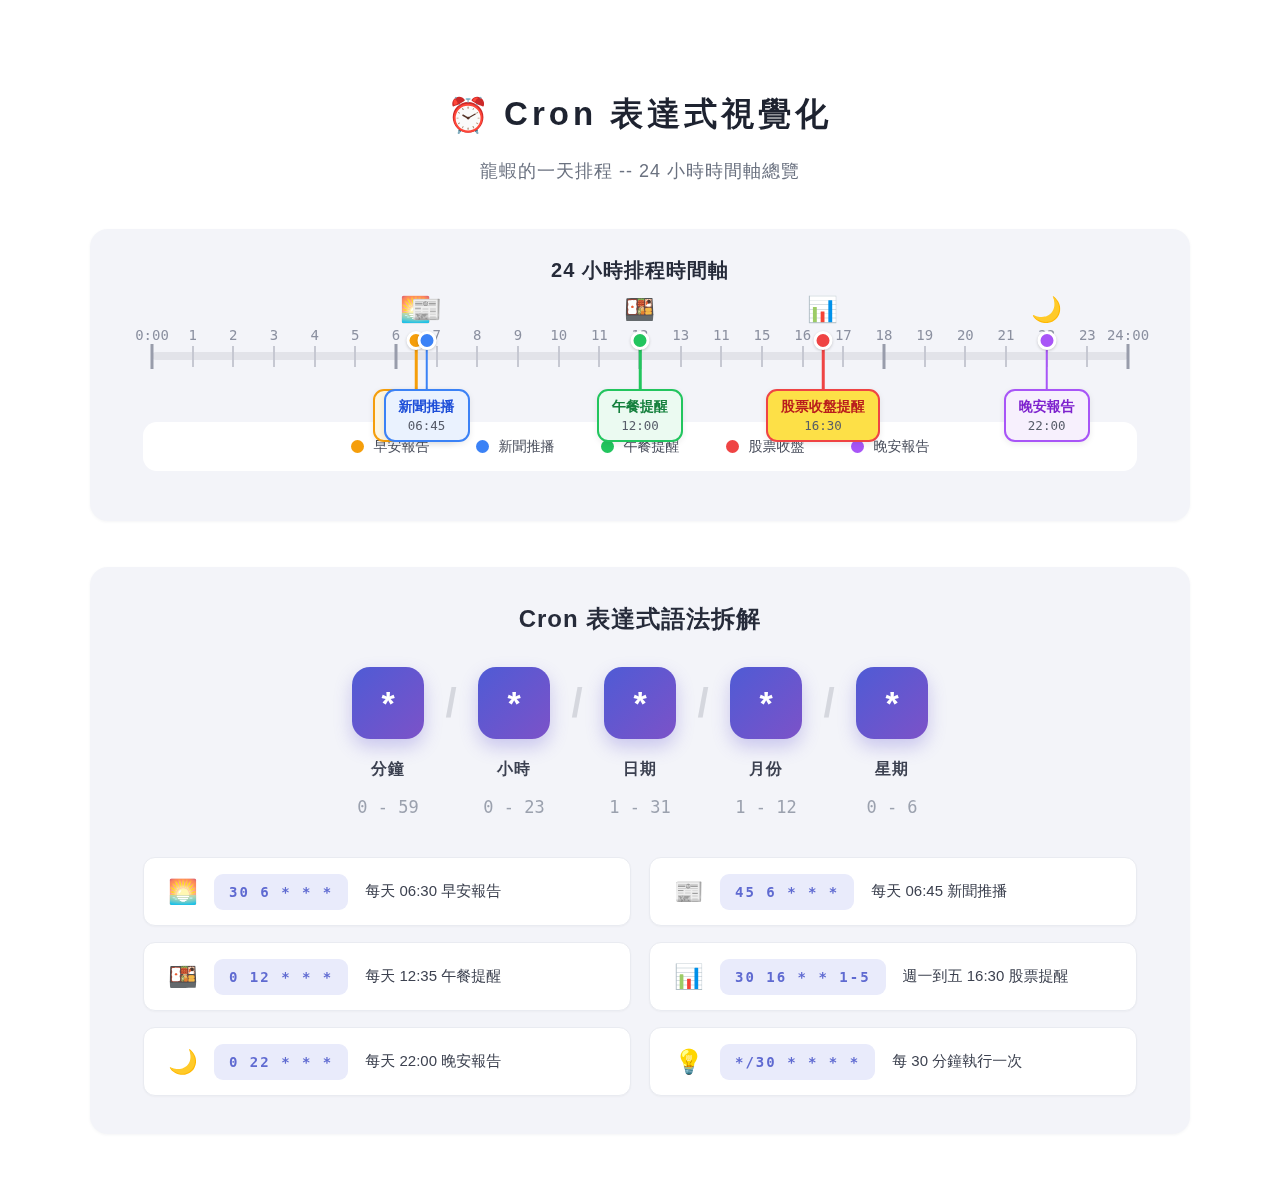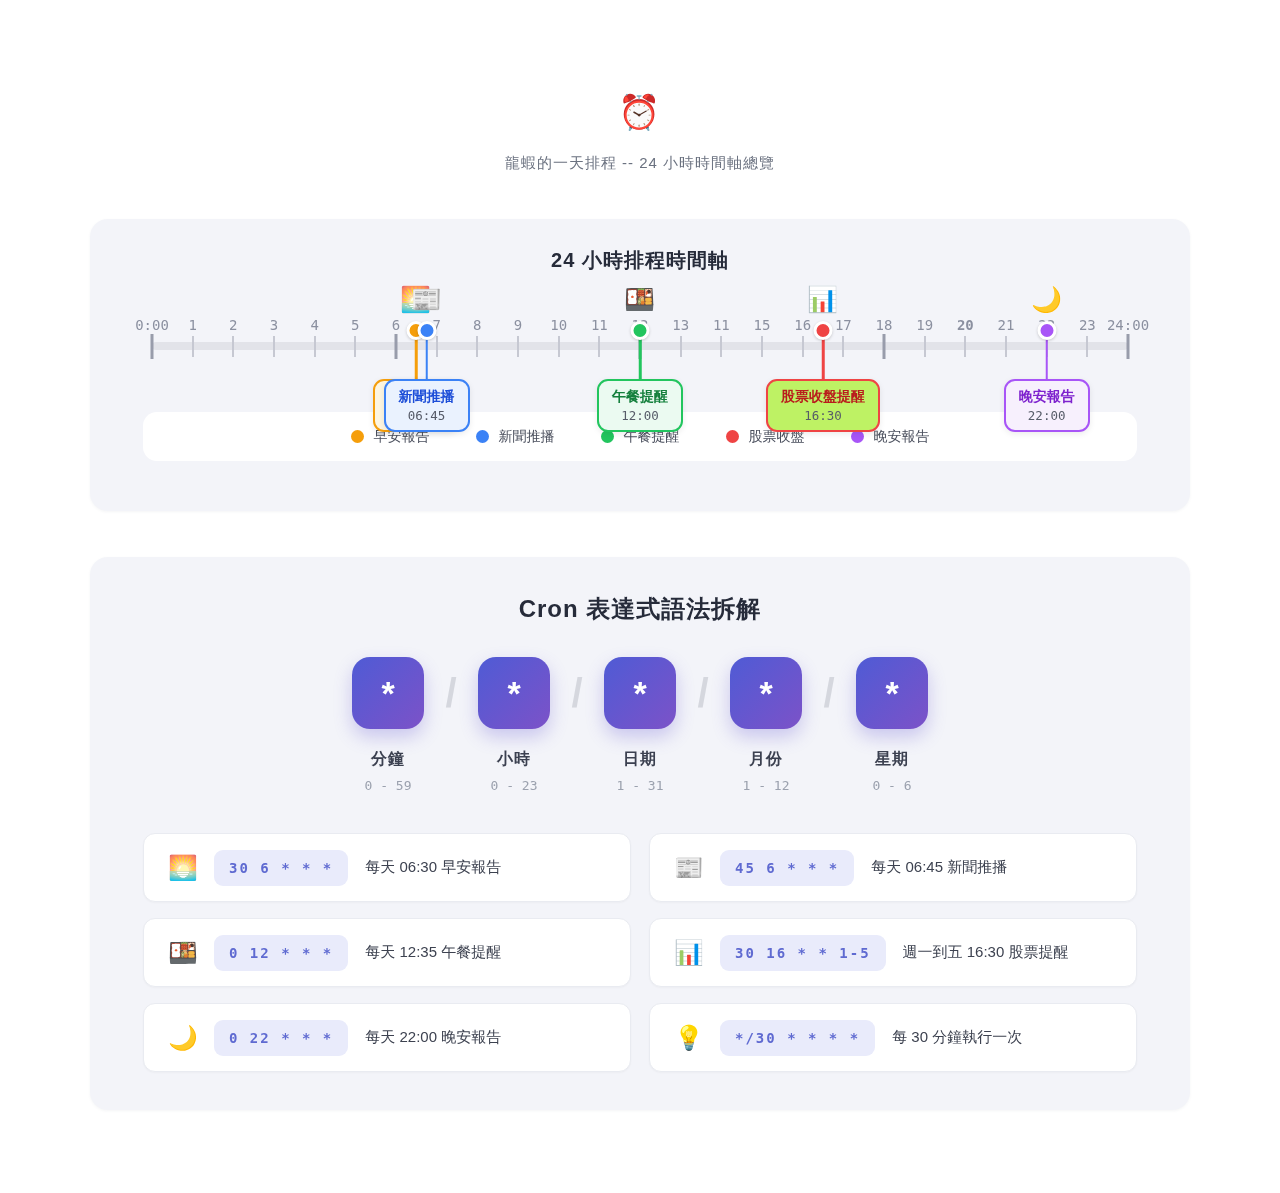--- a/index.html
+++ b/index.html
@@ -3,21 +3,21 @@
 <meta charset="utf-8">
 <style>
   * { margin:0; padding:0; box-sizing:border-box; }
   html,body { background:#ffffff; width:1280px; font-family:"Liberation Sans", sans-serif; color:#23283a; }
 
   
   .page-header { margin-top:92px; text-align:center; }
   .page-title { font-size:33px; font-weight:bold; letter-spacing:4px; color:#1e2330;
                 display:flex; align-items:center; justify-content:center; gap:14px; }
   .title-emoji { font-size:34px; letter-spacing:0; }
-  .page-subtitle { margin-top:22px; font-size:15px; color:#6b7280; letter-spacing:1px; }
+  .page-subtitle { margin-top:22px; font-size:18px; color:#6b7280; letter-spacing:1px; }
 
   
   .card { width:1100px; margin:0 auto; background:#f3f4f9; border-radius:18px;
           box-shadow:0 1px 3px rgba(40,50,80,0.05); }
   .card-1 { position:relative; height:292px; margin-top:46px; }
   .card-2 { margin-top:46px; padding:36px 0 38px; }
 
   .tl-title { position:absolute; top:28px; left:0; width:100%; text-align:center;
               font-size:20px; font-weight:bold; color:#262b3a; letter-spacing:1px; }
 
@@ -56,41 +56,42 @@
   .fields-row { margin-top:32px; display:flex; justify-content:center; align-items:flex-start; }
   .field-col { width:126px; display:flex; flex-direction:column; align-items:center; }
   .field-box { width:72px; height:72px; border-radius:18px;
                background:linear-gradient(135deg,#4f5bd5 0%,#7c52c8 100%);
                box-shadow:0 8px 18px rgba(93,80,210,0.28);
                display:flex; align-items:center; justify-content:center; }
   .field-sym { color:#ffffff; font-size:34px; font-weight:bold; line-height:34px; }
   .slash { width:0; height:72px; display:flex; align-items:center; justify-content:center;
            font-size:40px; color:#d5d7de; font-weight:bold; }
   .field-label { margin-top:20px; font-size:16px; font-weight:bold; color:#3b4050; letter-spacing:1px; }
-  .field-range { margin-top:8px; font-family:"DejaVu Sans Mono", monospace; font-size:13px; color:#9ba1ae; }
+  .field-range { margin-top:17px; font-family:"DejaVu Sans Mono", monospace; font-size:17px; color:#9ba1ae; }
 
   .examples-grid { margin:40px 53px 0; display:grid; grid-template-columns:1fr 1fr;
                    gap:16px 18px; }
   .ex-row { background:#ffffff; border:1px solid #e9ebf1; border-radius:12px; height:69px;
             display:flex; align-items:center; padding:0 24px;
             box-shadow:0 1px 2px rgba(0,0,0,0.03); }
   .ex-emoji { font-size:24px; width:34px; flex:none; line-height:1; }
   .ex-code  { flex:none; margin-left:12px; background:#e9ebfb; color:#5f6ad1; border-radius:9px;
               padding:10px 15px; font-family:"DejaVu Sans Mono", monospace; font-size:14px;
               font-weight:bold; letter-spacing:2px; white-space:nowrap; }
   .ex-desc  { margin-left:17px; font-size:15px; color:#3d4250; white-space:nowrap; }
 
   .page-end { height:93px; }
 </style>
 </head>
 <body>
 
 <header class="page-header">
   <h1 class="page-title">
     <span class="title-emoji">⏰</span>
+    <span>Cron 表達式視覺化</span>
   </h1>
   <p class="page-subtitle">龍蝦的一天排程 -- 24 小時時間軸總覽</p>
 </header>
 
 <section class="card card-1">
   <h2 class="tl-title">24 小時排程時間軸</h2>
   <div class="tl-zone" id="tl-zone">
     <div class="tl-bar"></div>
   <div class="tick major" style="left: 0%;"></div>
       <div class="tick-label" style="left: 0%;">0:00</div>
@@ -126,21 +127,21 @@
       <div class="tick-label" style="left: 62.5%;">15</div>
       <div class="tick" style="left: 66.6667%;"></div>
       <div class="tick-label" style="left: 66.6667%;">16</div>
       <div class="tick" style="left: 70.8333%;"></div>
       <div class="tick-label" style="left: 70.8333%;">17</div>
       <div class="tick major" style="left: 75%;"></div>
       <div class="tick-label" style="left: 75%;">18</div>
       <div class="tick" style="left: 79.1667%;"></div>
       <div class="tick-label" style="left: 79.1667%;">19</div>
       <div class="tick" style="left: 83.3333%;"></div>
-      <div class="tick-label" style="left: 83.3333%; font-weight: bold;">20</div>
+      <div class="tick-label" style="left: 83.3333%;">20</div>
       <div class="tick" style="left: 87.5%;"></div>
       <div class="tick-label" style="left: 87.5%;">21</div>
       <div class="tick" style="left: 91.6667%;"></div>
       <div class="tick-label" style="left: 91.6667%;">22</div>
       <div class="tick" style="left: 95.8333%;"></div>
       <div class="tick-label" style="left: 95.8333%;">23</div>
       <div class="tick major" style="left: 100%;"></div>
       <div class="tick-label" style="left: 100%;">24:00</div>
       <div class="ev-emoji" style="left: 27.0833%; z-index: 10;">🌅</div>
       <div class="ev-line" style="left: 27.0833%; background: rgb(245, 158, 11); z-index: 5;"></div>
@@ -159,21 +160,21 @@
       <div class="ev-emoji" style="left: 50%; z-index: 12;">🍱</div>
       <div class="ev-line" style="left: 50%; background: rgb(34, 197, 94); z-index: 5;"></div>
       <div class="ev-dot" style="left: 50%; background: rgb(34, 197, 94); z-index: 22;"></div>
       <div class="ev-card" style="left: 50%; background: rgb(235, 250, 241); border-color: rgb(34, 197, 94); z-index: 32;">
         <div class="ev-name" style="color: rgb(21, 128, 61);">午餐提醒</div>
         <div class="ev-time">12:00</div>
       </div>
       <div class="ev-emoji" style="left: 68.75%; z-index: 13;">📊</div>
       <div class="ev-line" style="left: 68.75%; background: rgb(239, 68, 68); z-index: 5;"></div>
       <div class="ev-dot" style="left: 68.75%; background: rgb(239, 68, 68); z-index: 23;"></div>
-      <div class="ev-card" style="left: 68.75%; background: #bef264; border-color: rgb(239, 68, 68); z-index: 33;">
+      <div class="ev-card" style="left: 68.75%; background: #fde047; border-color: rgb(239, 68, 68); z-index: 33;">
         <div class="ev-name" style="color: rgb(185, 28, 28);">股票收盤提醒</div>
         <div class="ev-time">16:30</div>
       </div>
       <div class="ev-emoji" style="left: 91.6667%; z-index: 14;">🌙</div>
       <div class="ev-line" style="left: 91.6667%; background: rgb(168, 85, 247); z-index: 5;"></div>
       <div class="ev-dot" style="left: 91.6667%; background: rgb(168, 85, 247); z-index: 24;"></div>
       <div class="ev-card" style="left: 91.6667%; background: rgb(247, 240, 253); border-color: rgb(168, 85, 247); z-index: 34;">
         <div class="ev-name" style="color: rgb(126, 34, 206);">晚安報告</div>
         <div class="ev-time">22:00</div>
       </div>

